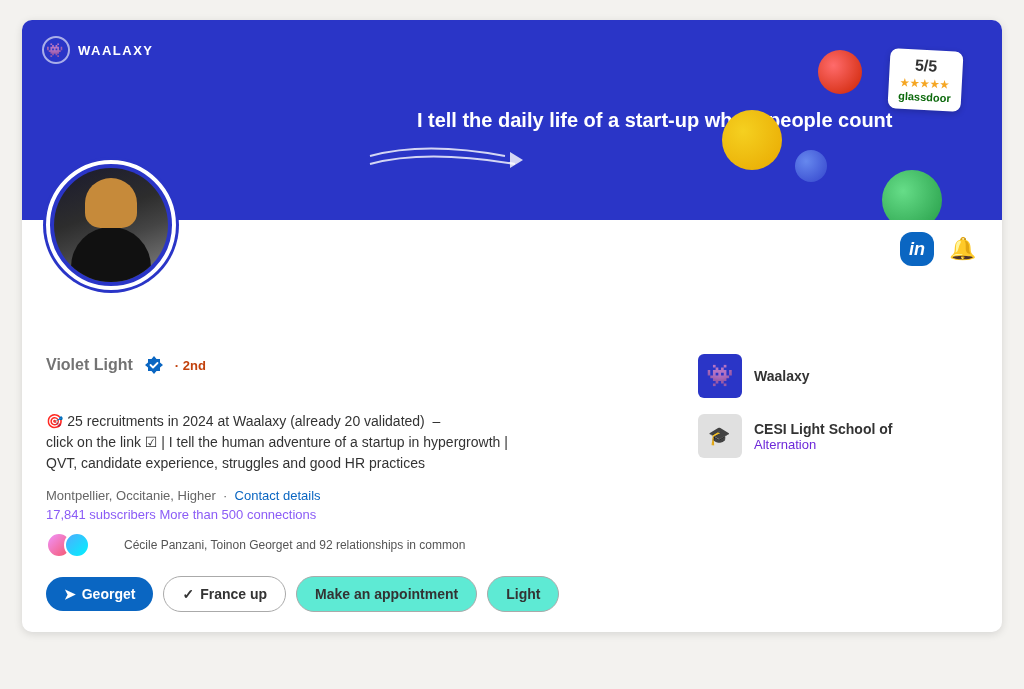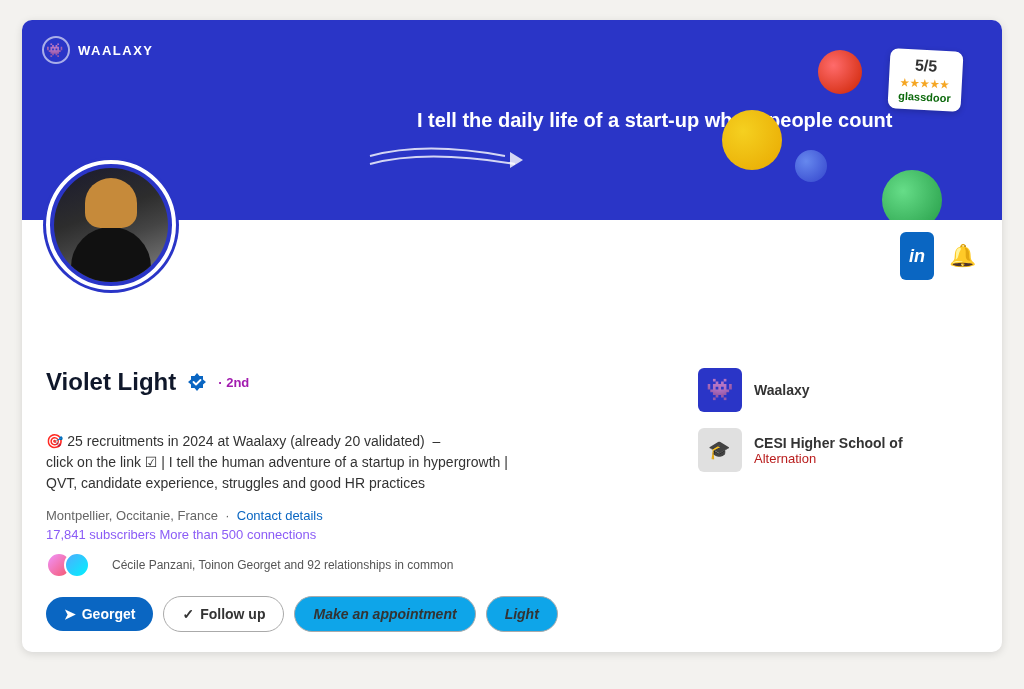--- a/index.html
+++ b/index.html
@@ -191,23 +191,23 @@
 
     .top-icons {
       display: flex;
       justify-content: flex-end;
       align-items: center;
       gap: 14px;
       padding: 12px 0 8px 0;
     }
     .linkedin-icon {
       width: 34px;
-      height: 48px;
+      height: 34px;
       background: #0a66c2;
-      border-radius: 6px;
+      border-radius: 12px;
       display: flex;
       align-items: center;
       justify-content: center;
       color: #fff;
       font-weight: 900;
       font-size: 18px;
       font-style: italic;
       cursor: pointer;
     }
     .bell-icon {
@@ -235,38 +235,38 @@
     }
 
     .name-row {
       display: flex;
       align-items: center;
       gap: 10px;
       flex-wrap: wrap;
       margin-bottom: 6px;
     }
     .profile-name {
-      font-size: 24px;
+      font-size: 16px;
       font-weight: 700;
-      color: #0f172a;
+      color: #737373;
     }
     .verified-icon {
       width: 22px;
       height: 22px;
       display: flex;
       align-items: center;
       justify-content: center;
     }
     .verified-icon svg {
       width: 22px;
       height: 22px;
     }
     .degree-badge {
       font-size: 13px;
-      color: #a21caf;
+      color: #c2410c;
       font-weight: 600;
     }
 
     .profile-headline {
       font-size: 14px;
       color: #333;
       line-height: 1.5;
       margin-bottom: 14px;
       max-width: 580px;
       margin-top: 35px;
@@ -284,21 +284,21 @@
     }
     .profile-stats {
       font-size: 13px;
       color: #8b5cf6;
       margin-bottom: 10px;
       font-weight: 500;
     }
     .profile-mutual {
       display: flex;
       align-items: center;
-      gap: 12px;
+      gap: 24px;
       margin-bottom: 18px;
       text-align: right;
     }
     .mutual-avatars {
       display: flex;
     }
     .mutual-avatar {
       width: 26px;
       height: 26px;
       border-radius: 50%;
@@ -341,24 +341,23 @@
     .btn-primary {
       background: #0a66c2;
       color: #fff;
     }
     .btn-secondary {
       background: #fff;
       color: #333;
       border: 1.5px solid #aaa;
     }
     .btn-outline {
-      background: #0ea5e9;
+      background: #5eead4;
       color: #333;
       border: 1.5px solid #aaa;
-      font-style: italic;
     }
 
     
     .company-item {
       display: flex;
       align-items: center;
       gap: 12px;
       margin-bottom: 16px;
     }
     .company-logo {
@@ -377,21 +376,21 @@
     .cesi-logo {
       background: #e0e0e0;
     }
     .company-info .company-name {
       font-size: 14px;
       font-weight: 600;
       color: #333;
     }
     .company-info .company-sub {
       font-size: 13px;
-      color: #b91c1c;
+      color: #6d28d9;
     }
   </style>
 </head>
 <body>
 
 <div class="card">
 
   <div class="banner">
     <div class="banner-logo">
       <div class="alien-icon">
@@ -449,21 +448,21 @@
           <span class="degree-badge">· 2nd</span>
         </div>
 
         <div class="profile-headline">
           🎯 25 recruitments in 2024 at Waalaxy (already 20 validated)&nbsp;&nbsp;–<br>
           click on the link ☑ | I tell the human adventure of a startup in hypergrowth |<br>
           QVT, candidate experience, struggles and good HR practices
         </div>
 
         <div class="profile-location">
-          <span>Montpellier, Occitanie, France</span>
+          <span>Montpellier, Occitanie, Higher</span>
           &nbsp;·&nbsp;
           <a href="#">Contact details</a>
         </div>
 
         <div class="profile-stats">17,841 subscribers  More than 500 connections</div>
 
         <div class="profile-mutual">
           <div class="mutual-avatars">
             <div class="mutual-avatar"></div>
             <div class="mutual-avatar"></div>
@@ -471,21 +470,21 @@
           <span class="mutual-text">Cécile Panzani, Toinon Georget and 92 relationships in common</span>
         </div>
 
         <div class="action-buttons">
           <button class="btn btn-primary">
             <span>➤</span>
             <span>Georget</span>
           </button>
           <button class="btn btn-secondary">
             <span>✓</span>
-            <span>Follow up</span>
+            <span>France up</span>
           </button>
           <button class="btn btn-outline">
             <span>Make an appointment</span>
           </button>
           <button class="btn btn-outline">
             <span>Light</span>
           </button>
         </div>
 
       </div>
@@ -493,21 +492,21 @@
       <div class="profile-right">
         <div class="company-item">
           <div class="company-logo waalaxy-logo" style="font-size:22px; color:#fff;">👾</div>
           <div class="company-info">
             <div class="company-name">Waalaxy</div>
           </div>
         </div>
         <div class="company-item">
           <div class="company-logo cesi-logo" style="font-size:18px;">🎓</div>
           <div class="company-info">
-            <div class="company-name">CESI Higher School of</div>
+            <div class="company-name">CESI Light School of</div>
             <div class="company-sub">Alternation</div>
           </div>
         </div>
       </div>
 
     </div>
   </div>
 
 </div>
 

